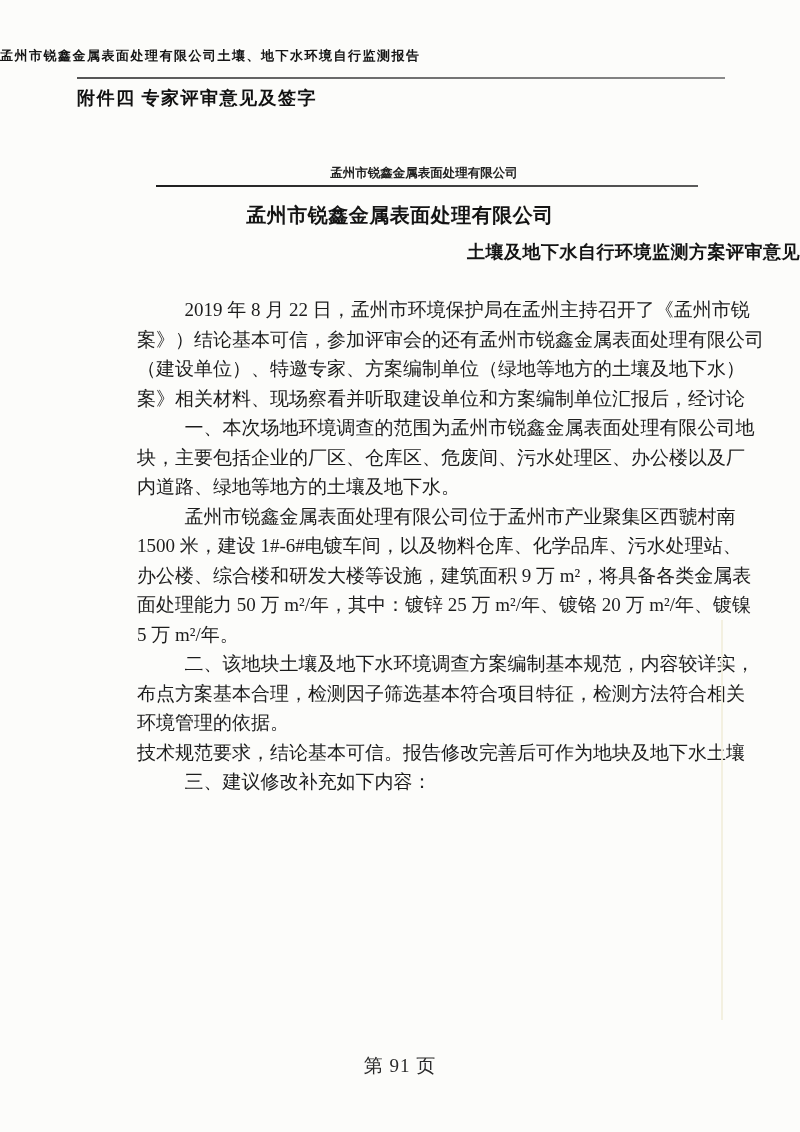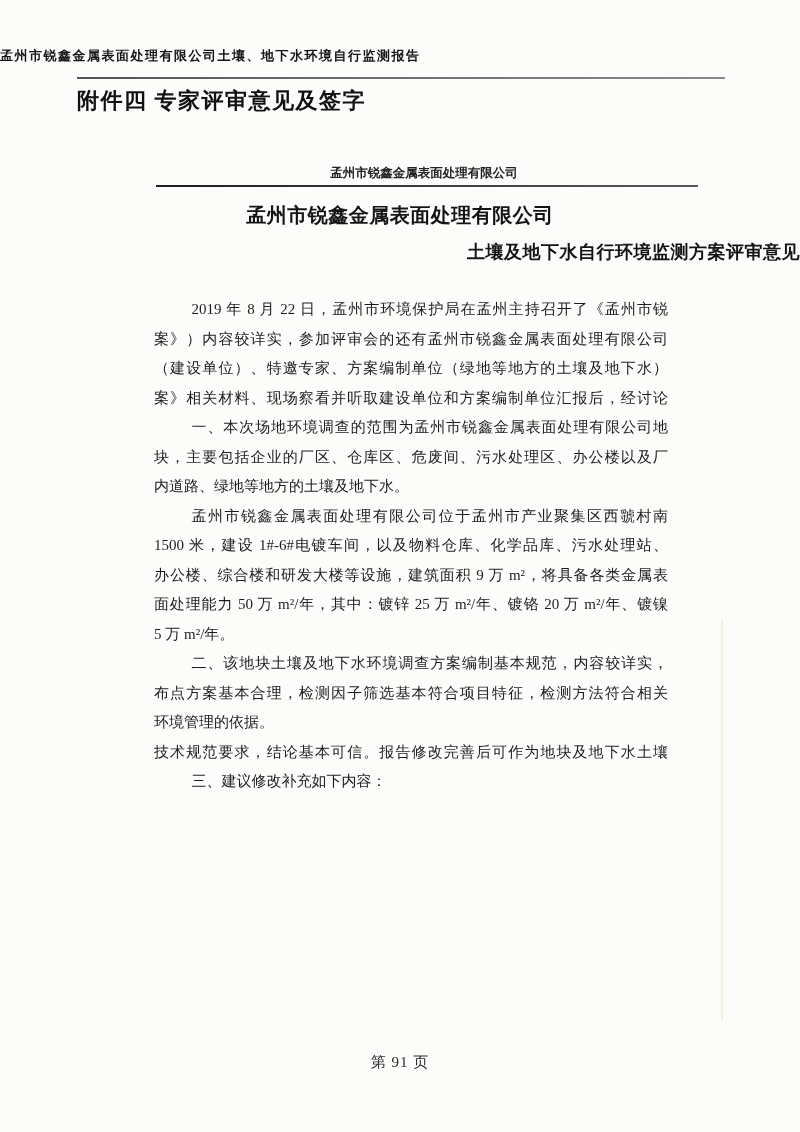--- a/index.html
+++ b/index.html
@@ -33,21 +33,21 @@
     top: 77px;
     left: 77px;
     width: 648px;
     height: 2px;
     background: linear-gradient(to right, #555, #8a8a8a);
   }
   .attachment-heading {
     position: absolute;
     top: 86px;
     left: 77px;
-    font-size: 22px;
+    font-size: 18px;
     font-weight: 700;
     letter-spacing: 1.5px;
     color: #111;
   }
   
   .letterhead {
     position: absolute;
     top: 165px;
     left: 24px;
     width: 100%;
@@ -86,23 +86,23 @@
     text-align: right;
     font-size: 18px;
     font-weight: 700;
     letter-spacing: 0.5px;
     color: #141414;
   }
   
   .doc-body {
     position: absolute;
     top: 295px;
-    left: 154px;
+    left: 137px;
     width: 514px;
-    font-size: 15px;
+    font-size: 19px;
     line-height: 29.5px;
     color: #1c1c1c;
   }
   .doc-body .line {
     text-align: justify;
     text-align-last: justify;
     white-space: nowrap;
   }
   .doc-body .line.last {
     text-align-last: left;
@@ -110,21 +110,21 @@
   .doc-body .line.first {
     text-indent: 2.5em;
   }
   
   .page-footer {
     position: absolute;
     top: 1053px;
     left: 0;
     width: 100%;
     text-align: center;
-    font-size: 15px;
+    font-size: 19px;
     color: #2a2a2a;
     letter-spacing: 1px;
   }
   
   .scan-streak-1 {
     position: absolute;
     left: 721px;
     top: 620px;
     width: 2px;
     height: 400px;
@@ -155,21 +155,21 @@
   <div class="letterhead">孟州市锐鑫金属表面处理有限公司</div>
 
   <div class="letterhead-rule"></div>
 
   <h1 class="doc-title1">孟州市锐鑫金属表面处理有限公司</h1>
 
   <h2 class="doc-title2">土壤及地下水自行环境监测方案评审意见</h2>
 
   <main class="doc-body" id="body-paragraphs">
       <div class="line first">2019 年 8 月 22 日，孟州市环境保护局在孟州主持召开了《孟州市锐</div>
-      <div class="line">案》）内容较详实，参加评审会的还有孟州市锐鑫金属表面处理有限公司</div>
+      <div class="line">案》）结论基本可信，参加评审会的还有孟州市锐鑫金属表面处理有限公司</div>
       <div class="line">（建设单位）、特邀专家、方案编制单位（绿地等地方的土壤及地下水）</div>
       <div class="line">案》相关材料、现场察看并听取建设单位和方案编制单位汇报后，经讨论</div>
       <div class="line first">一、本次场地环境调查的范围为孟州市锐鑫金属表面处理有限公司地</div>
       <div class="line">块，主要包括企业的厂区、仓库区、危废间、污水处理区、办公楼以及厂</div>
       <div class="line last">内道路、绿地等地方的土壤及地下水。</div>
       <div class="line first">孟州市锐鑫金属表面处理有限公司位于孟州市产业聚集区西虢村南</div>
       <div class="line">1500 米，建设 1#-6#电镀车间，以及物料仓库、化学品库、污水处理站、</div>
       <div class="line">办公楼、综合楼和研发大楼等设施，建筑面积 9 万 m²，将具备各类金属表</div>
       <div class="line">面处理能力 50 万 m²/年，其中：镀锌 25 万 m²/年、镀铬 20 万 m²/年、镀镍</div>
       <div class="line last">5 万 m²/年。</div>

